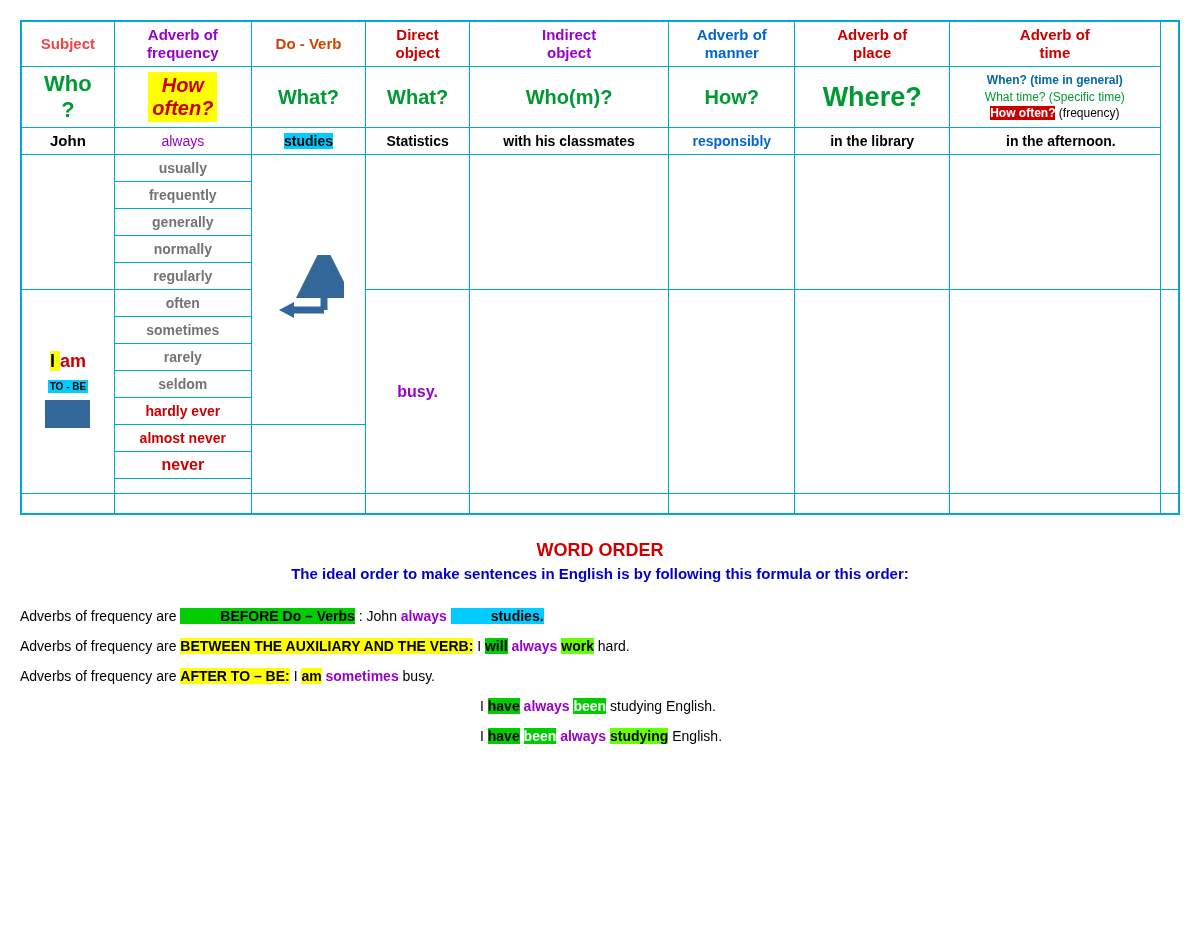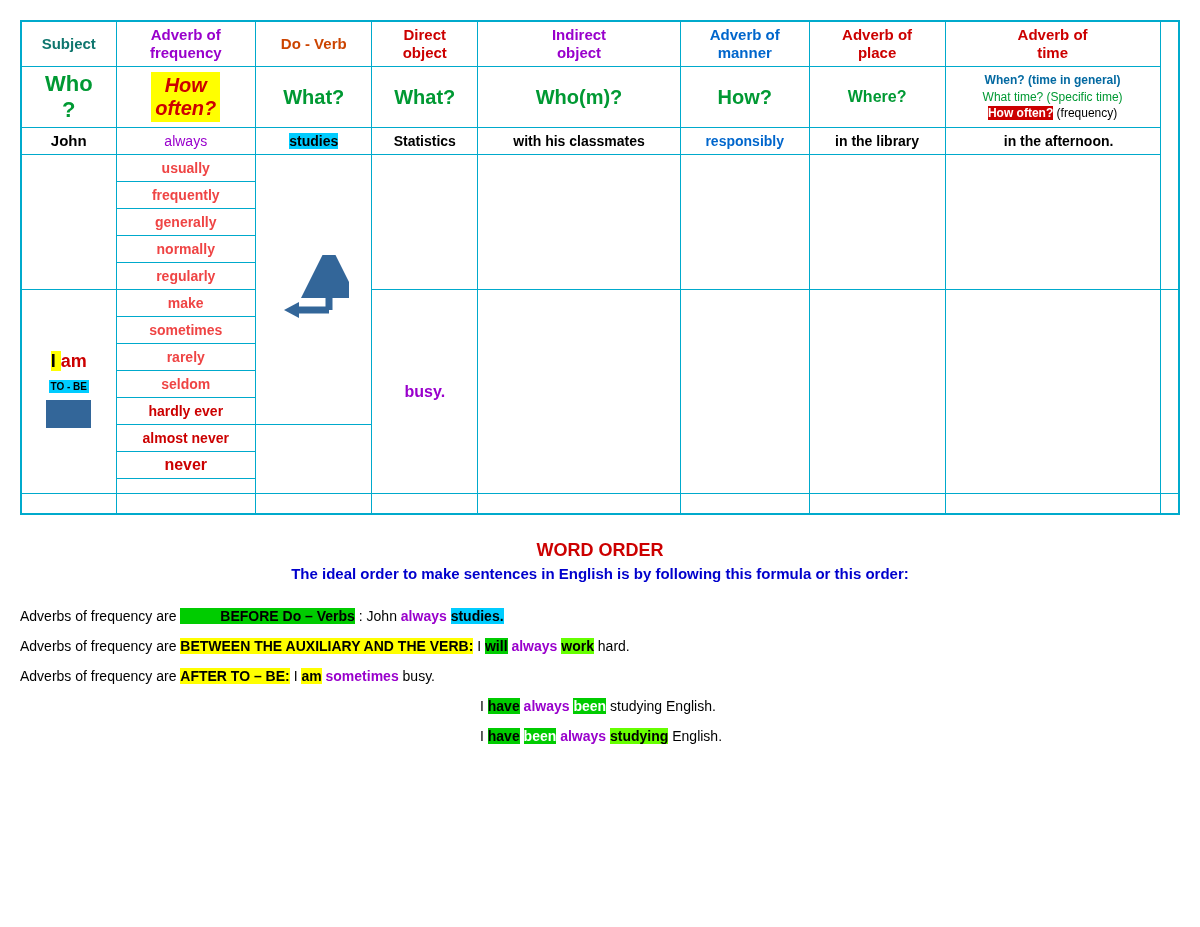--- a/index.html
+++ b/index.html
@@ -24,21 +24,21 @@
       margin-bottom: 10px;
     }
     th, td {
       border: 1.5px solid #00aacc;
       text-align: center;
       padding: 4px 6px;
       vertical-align: middle;
     }
 
     
-    .th-subject { color: #0f766e; font-weight: bold; font-size: 15px; }
+    .th-subject { color: #ef4444; font-weight: bold; font-size: 15px; }
     .th-adv-freq { color: #9900cc; font-weight: bold; font-size: 15px; }
     .th-do-verb { color: #cc4400; font-weight: bold; font-size: 15px; }
     .th-direct { color: #cc0000; font-weight: bold; font-size: 15px; }
     .th-indirect { color: #9900cc; font-weight: bold; font-size: 15px; }
     .th-adv-manner { color: #0066cc; font-weight: bold; font-size: 15px; }
     .th-adv-place { color: #cc0000; font-weight: bold; font-size: 15px; }
     .th-adv-time { color: #cc0000; font-weight: bold; font-size: 15px; }
 
     
     .who-cell { color: #009933; font-weight: bold; font-size: 22px; }
@@ -47,39 +47,39 @@
       font-size: 20px;
       background-color: yellow;
       color: #cc0000;
       display: inline-block;
       padding: 2px 4px;
       font-style: italic;
     }
     .what-cell { color: #009933; font-weight: bold; font-size: 20px; }
     .whom-cell { color: #009933; font-weight: bold; font-size: 20px; }
     .how-cell { color: #009933; font-weight: bold; font-size: 20px; }
-    .where-cell { color: #009933; font-weight: bold; font-size: 16px; }
+    .where-cell { color: #009933; font-weight: bold; font-size: 27px; }
 
     .time-cell-content { font-size: 12px; line-height: 1.4; }
     .time-when { color: #0369a1; font-weight: bold; }
     .time-what { color: #009933; }
     .time-how { background-color: #cc0000; color: white; font-weight: bold; display: inline; }
 
     
     .john-name { font-weight: bold; font-size: 15px; color: #000; }
     .always-adv { color: #9900cc; font-size: 14px; }
     .studies-cell { background-color: #00ccff; font-weight: bold; color: #000; font-size: 14px; }
     .statistics-cell { font-size: 14px; font-weight: bold; }
     .classmates-cell { font-size: 14px; font-weight: bold; }
     .responsibly-cell { font-size: 14px; font-weight: bold; color: #0066cc; }
     .library-cell { font-size: 14px; font-weight: bold; }
     .afternoon-cell { font-size: 14px; font-weight: bold; padding-left: 12px; }
 
     
-    .freq-word { color: #ef4444; font-size: 14px; font-weight: bold; }
+    .freq-word { color: #737373; font-size: 14px; font-weight: bold; }
     .freq-word-red { color: #cc0000; font-size: 14px; font-weight: bold; }
     .to-be-label { font-size: 10px; font-weight: bold; background-color: #00ccff; display: inline-block; padding: 1px 2px; }
     .busy-cell { color: #9900cc; font-weight: bold; font-size: 16px; }
 
     
     .word-order-title {
       text-align: center;
       color: #cc0000;
       font-weight: bold;
       font-size: 18px;
@@ -249,21 +249,21 @@
               <span style="background-color:yellow; font-weight:bold; font-size:18px;">I </span><span style="color:#cc0000; font-weight:bold; font-size:18px;">am</span>
             </div>
             <div style="margin-bottom:6px;">
               <span class="to-be-label">TO - BE</span>
             </div>
             <div>
               <span style="background-color:#336699; width:45px; height:28px; display:inline-block;"></span>
             </div>
           </div>
         </td>
-        <td><span class="freq-word">make</span></td>
+        <td><span class="freq-word">often</span></td>
         <td rowspan="8" style="vertical-align: middle;">
           <span class="busy-cell">busy.</span>
         </td>
         <td rowspan="8"></td>
         <td rowspan="8"></td>
         <td rowspan="8"></td>
         <td rowspan="8"></td>
         <td rowspan="8"></td>
       </tr>
       <tr>
@@ -305,21 +305,21 @@
     <div class="word-order-title">WORD ORDER</div>
     <div class="word-order-subtitle">The ideal order to make sentences in English is by following this formula or this order:</div>
   </div>
 
   <div class="bottom-section">
     <p>
       <span>Adverbs of frequency are </span>
       <span style="background-color:#00cc00; color:black; font-weight:bold;padding-left:40px;">BEFORE Do – Verbs</span>
       <span>: John </span>
       <span class="purple-text">always</span>
-      <span style="background-color:#00ccff; font-weight:bold;"> studies.</span>
+      <span style="background-color:#00ccff; font-weight:bold;padding-left:40px;"> studies.</span>
     </p>
     <p>
       <span>Adverbs of frequency are </span>
       <span style="background-color:yellow; font-weight:bold;">BETWEEN THE AUXILIARY AND THE VERB:</span>
       <span> I </span>
       <span style="background-color:#00cc00; font-weight:bold;">will</span>
       <span class="purple-text"> always</span>
       <span style="background-color:#66ff00; font-weight:bold;"> work</span>
       <span> hard.</span>
     </p>

